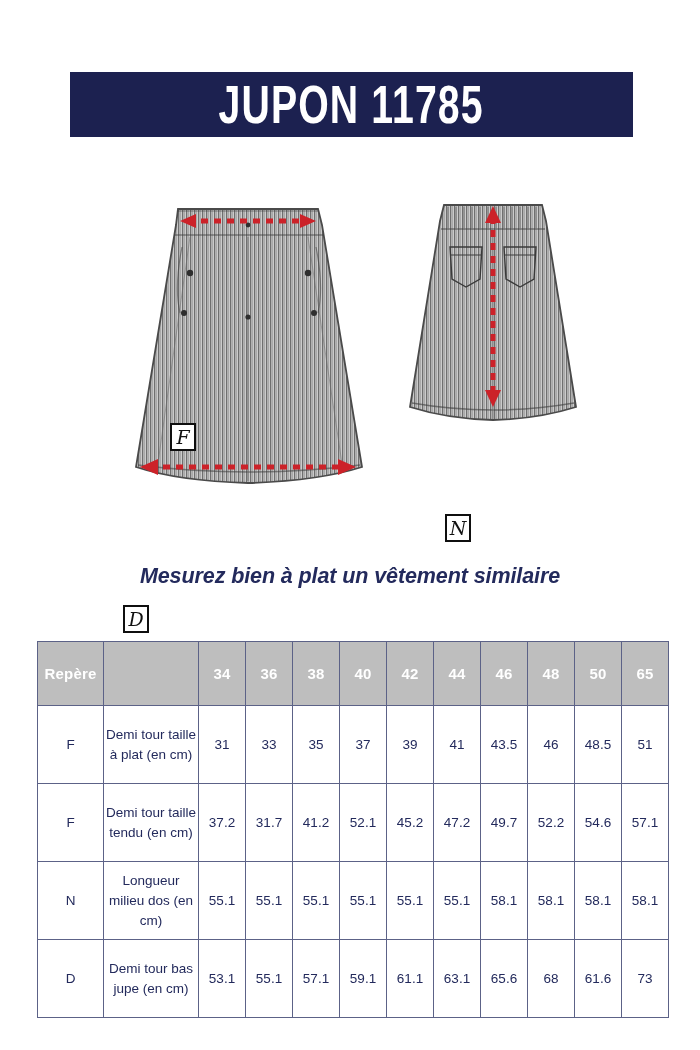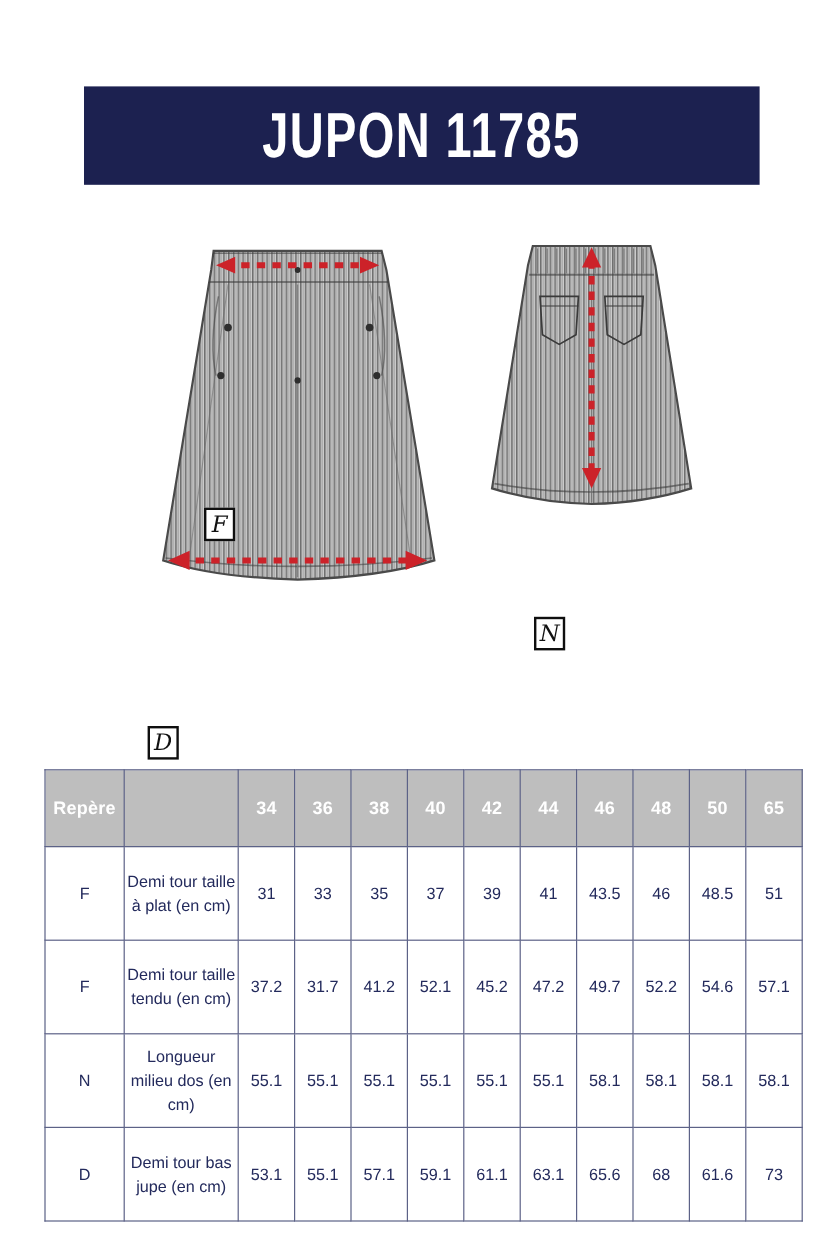--- a/index.html
+++ b/index.html
@@ -14,21 +14,21 @@
     font-family: "Liberation Sans", sans-serif;
     overflow: hidden;
   }
 
   
   .banner {
     position: absolute;
     left: 70px;
     top: 72px;
     width: 563px;
-    height: 82px;
+    height: 65px;
     background: #1c2150;
     display: flex;
     align-items: center;
     justify-content: center;
   }
   .banner-title {
     color: #ffffff;
     font-family: "Liberation Sans Narrow", "Liberation Sans", sans-serif;
     font-weight: bold;
     font-size: 53px;
@@ -266,20 +266,21 @@
       </g>
     </svg>
   </div>
 
   <div class="marker marker-F">F</div>
   <div class="marker marker-D">D</div>
   <div class="marker marker-N">N</div>
 </div>
 
 <div class="instructions">
+  <div>Mesurez bien à plat un vêtement similaire</div>
 </div>
 
 <table class="size-table">
   <colgroup>
     <col class="col-marker">
       <col class="col-label">
     <col class="col-size">
       <col class="col-size">
       <col class="col-size">
       <col class="col-size">

